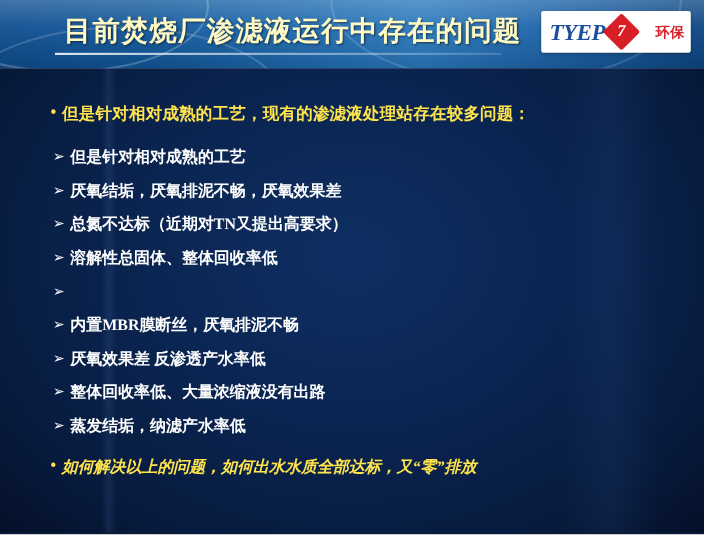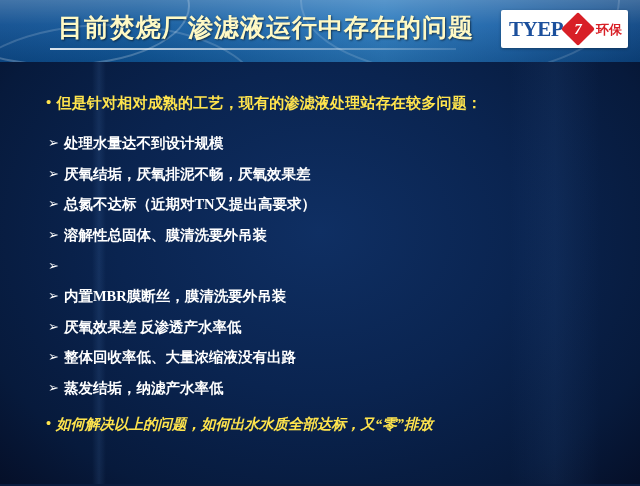--- a/index.html
+++ b/index.html
@@ -74,20 +74,21 @@
     background: #ffffff;
     border-radius: 2px;
     padding: 2px 6px 2px 8px;
     z-index: 4;
     box-shadow: 0 1px 3px rgba(0,0,0,0.3);
   }
   #logo-text {
     font-family: "Liberation Serif", serif;
     font-weight: bold;
     font-size: 21px;
+    font-style: italic;
     color: #1b4f9c;
     letter-spacing: -0.5px;
     line-height: 1;
   }
   #logo-mark {
     width: 24px; height: 24px;
     margin: 0 4px 0 3px;
     background: #d81f26;
     transform: rotate(45deg);
     position: relative;
@@ -105,21 +106,21 @@
     line-height: 24px;
     text-align: center;
   }
   #logo-cn {
     font-family: "Liberation Sans", sans-serif;
     font-weight: bold;
     font-size: 13px;
     color: #d81f26;
     line-height: 1.0;
     letter-spacing: 0px;
-    margin-left: 2px;
+    margin-left: 15px;
     white-space: nowrap;
   }
 
   
   #body-area {
     position: absolute;
     left: 0; top: 62px;
     width: 640px; height: 424px;
     background:
       radial-gradient(ellipse at 50% 40%, #0f2f63 0%, #0a2450 45%, #071a3c 80%, #050f28 100%);
@@ -235,40 +236,40 @@
     <div id="content">
 
       <div class="lead">
         <span class="dot">•</span>
         <span>但是针对相对成熟的工艺，现有的渗滤液处理站存在较多问题：</span>
       </div>
 
       <ul class="bullets">
         <li>
           <span class="arrow">➢</span>
-          <span>处理水量达不到设计规模</span>
+          <span>但是针对相对成熟的工艺</span>
         </li>
         <li>
           <span class="arrow">➢</span>
           <span>厌氧结垢，厌氧排泥不畅，厌氧效果差</span>
         </li>
         <li>
           <span class="arrow">➢</span>
           <span>总氮不达标（近期对TN又提出高要求）</span>
         </li>
         <li>
           <span class="arrow">➢</span>
-          <span>溶解性总固体、膜清洗要外吊装</span>
-        </li>
-        <li>
-          <span class="arrow">➢</span>
-        </li>
-        <li>
-          <span class="arrow">➢</span>
-          <span>内置MBR膜断丝，膜清洗要外吊装</span>
+          <span>溶解性总固体、整体回收率低</span>
+        </li>
+        <li>
+          <span class="arrow">➢</span>
+        </li>
+        <li>
+          <span class="arrow">➢</span>
+          <span>内置MBR膜断丝，厌氧排泥不畅</span>
         </li>
         <li>
           <span class="arrow">➢</span>
           <span>厌氧效果差 反渗透产水率低</span>
         </li>
         <li>
           <span class="arrow">➢</span>
           <span>整体回收率低、大量浓缩液没有出路</span>
         </li>
         <li>

